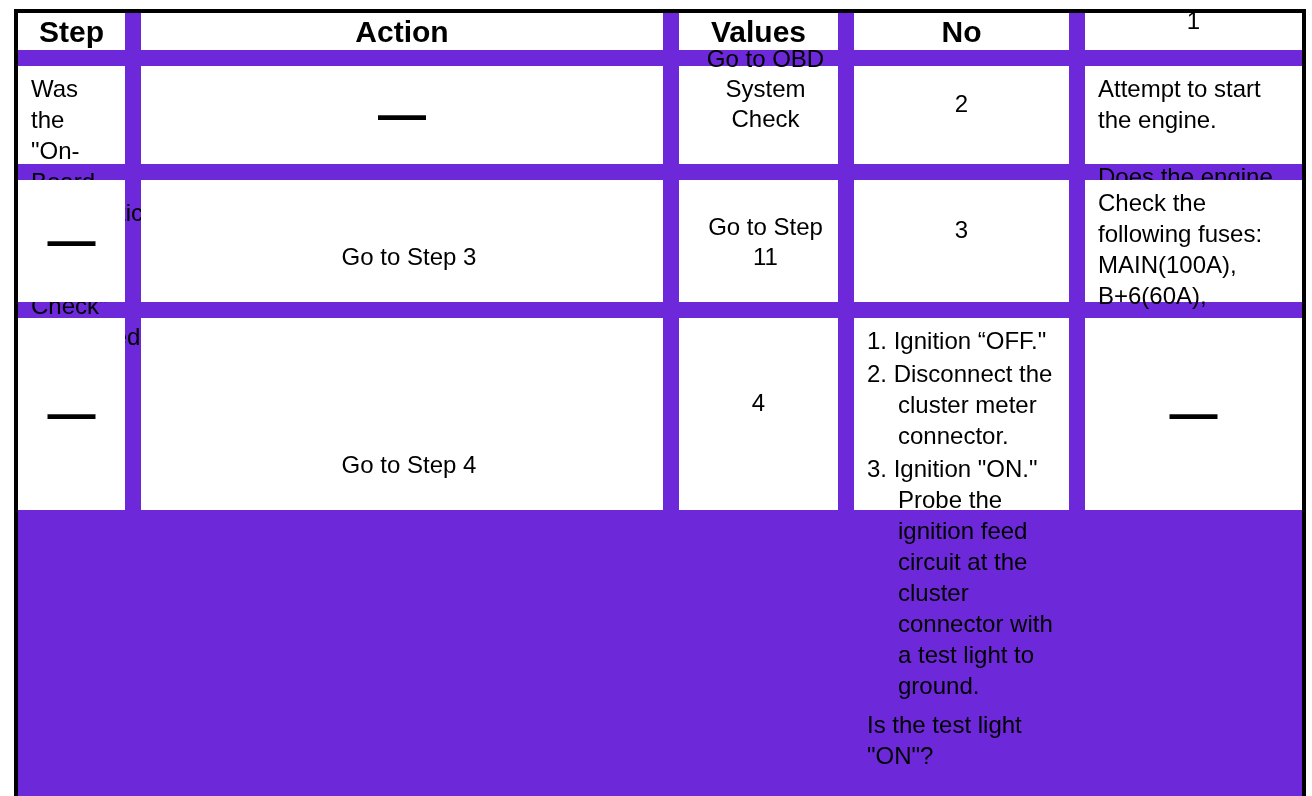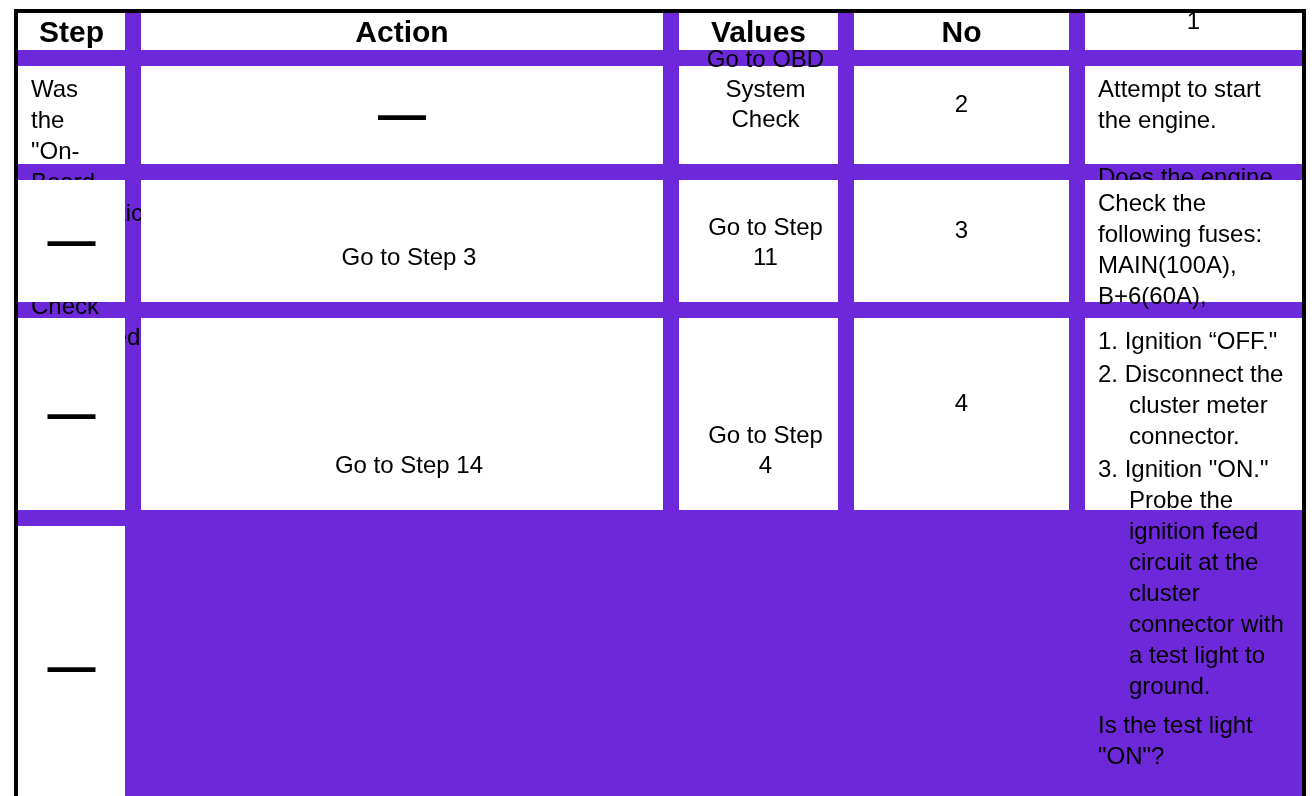--- a/index.html
+++ b/index.html
@@ -121,21 +121,20 @@
     <div class="cell actioncell">
       <p>Check the following fuses:
 MAIN(100A), B+6(60A), B+2(50A),
 METER(15A), ECM(15A),
 ENGINE(15A)
 Was a problem found?</p>
     </div>
     <div class="cell valuescell">
       <span class="dash">—</span>
     </div>
-    <div class="cell answercell">Go to Step 14</div>
     <div class="cell answercell">Go to Step 4</div>
 
     <div class="cell stepcell">4</div>
     <div class="cell actioncell">
       <p class="li first">1. Ignition “OFF."</p>
       <p class="li">2. Disconnect the cluster meter connector.</p>
       <p class="li">3. Ignition "ON." Probe the ignition feed circuit at the cluster connector with a test light to ground.</p>
       <p class="question">Is the test light "ON"?</p>
     </div>
     <div class="cell valuescell">

